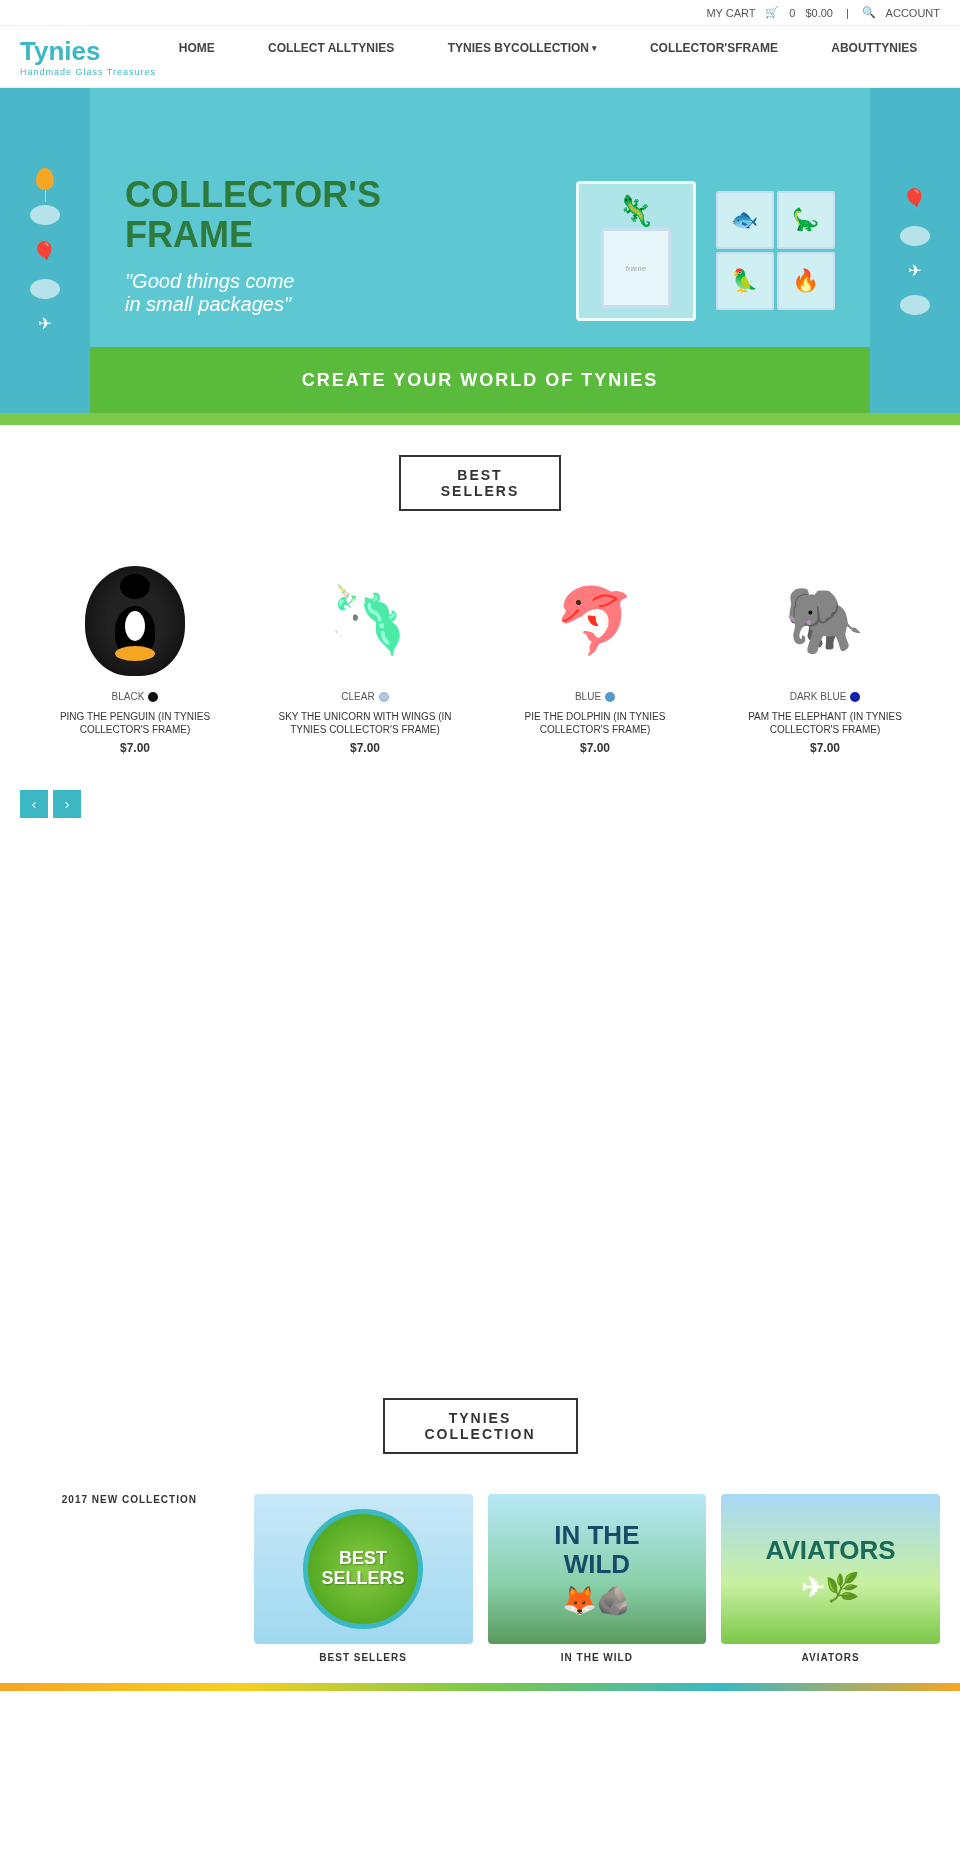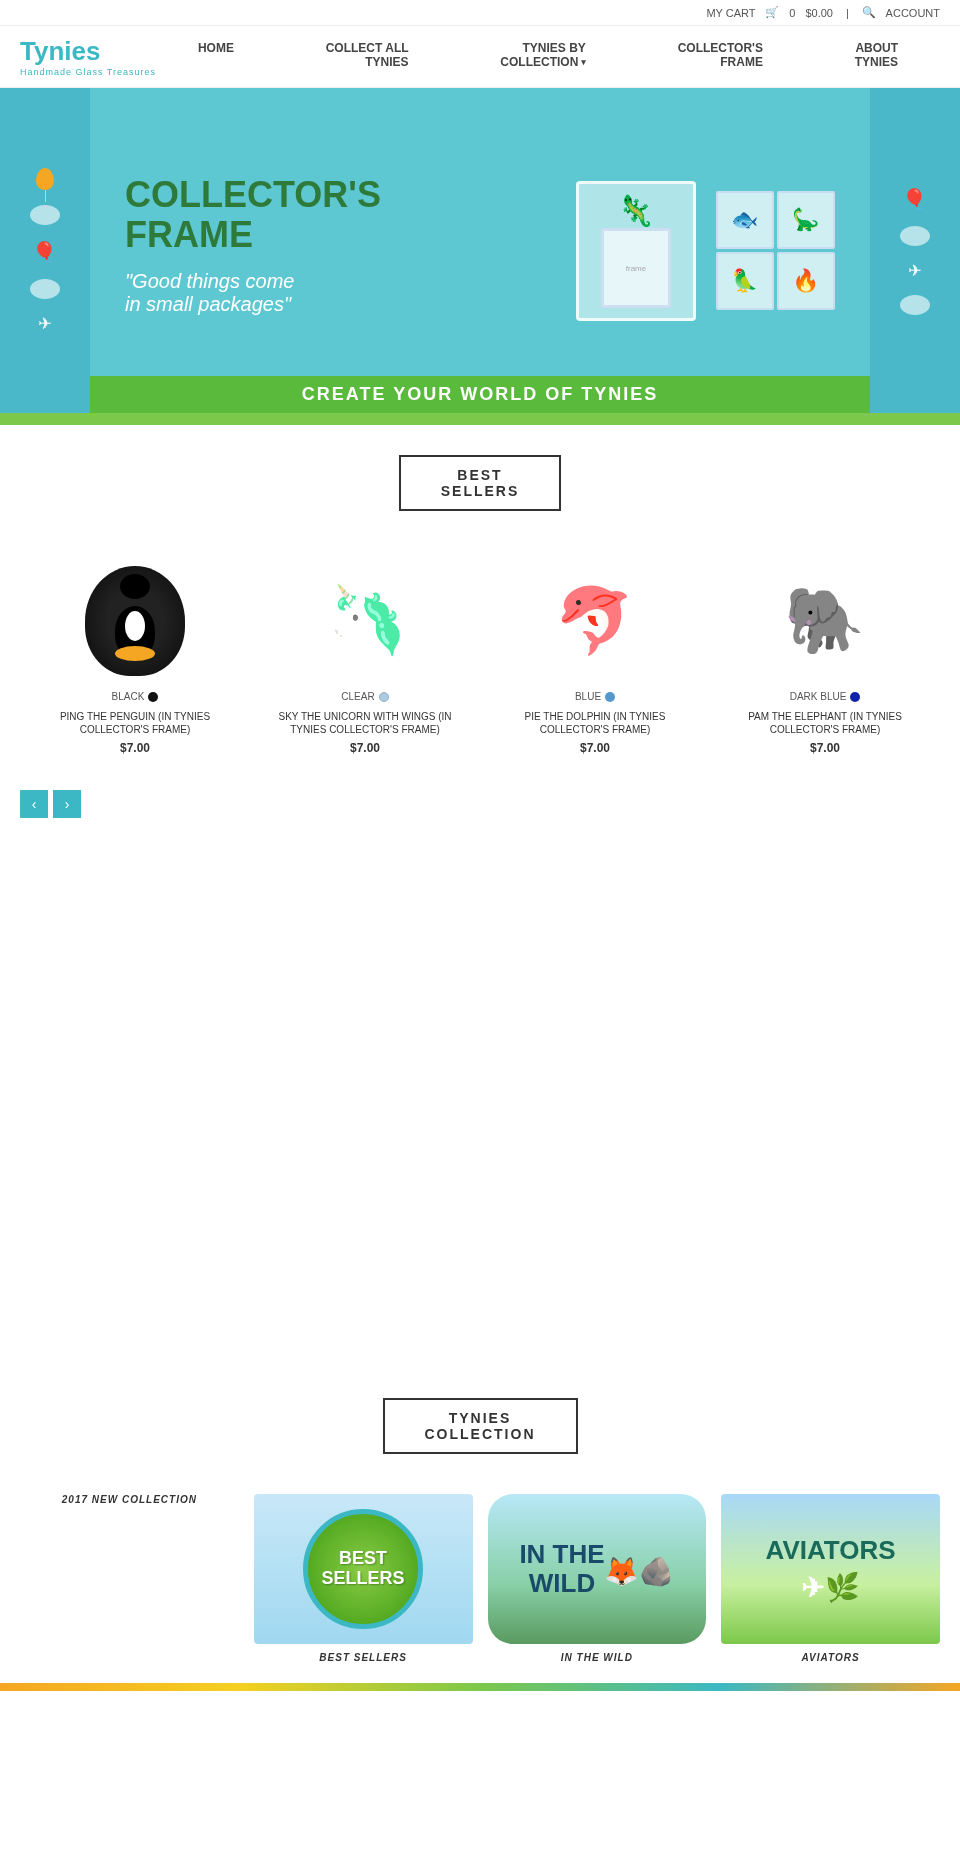--- a/index.html
+++ b/index.html
@@ -27,21 +27,21 @@
       display: flex;
       align-items: flex-start;
       padding: 10px 20px;
       border-bottom: 1px solid #eee;
     }
     .logo-area { min-width: 130px; }
     .logo-text { color: #3bb8c3; font-size: 26px; font-weight: bold; font-family: 'Arial Rounded MT Bold', Arial, sans-serif; }
     .logo-sub { color: #3bb8c3; font-size: 9px; letter-spacing: 1px; }
     .nav { display: flex; align-items: flex-start; gap: 8px; flex: 1; justify-content: space-around; padding-top: 5px; }
     .nav-item { font-size: 12px; font-weight: bold; color: #444; cursor: pointer; text-align: center; padding: 0 10px; }
-    .nav-item.two-line { display: flex; flex-direction: column; align-items: flex-end; }
+    .nav-item.two-line { display: flex; flex-direction: row; align-items: flex-start; }
     .nav-dropdown { display: flex; align-items: center; gap: 3px; }
     .dropdown-arrow { font-size: 9px; }
 
     
     .hero-banner {
       background: #5ec8d2;
       width: 960px;
       height: 325px;
       position: relative;
       display: flex;
@@ -97,21 +97,21 @@
       background: rgba(255,255,255,0.5);
       border: 3px solid rgba(255,255,255,0.8);
       border-radius: 4px;
       display: flex;
       align-items: center;
       justify-content: center;
     }
     .hero-bottom-row {
       position: absolute;
       bottom: 0; left: 90px; right: 90px;
-      height: 37px;
+      height: 66px;
       background: #5aba3c;
       display: flex;
       align-items: center;
       justify-content: center;
     }
 
     
     .green-ground {
       width: 960px;
       height: 12px;
@@ -209,21 +209,20 @@
       color: #fff;
       text-align: center;
     }
     .collection-card-label {
       text-align: center;
       font-size: 10px;
       font-weight: bold;
       letter-spacing: 1px;
       color: #333;
       text-transform: uppercase;
-      font-style: italic;
     }
 
     
     .card-2017 {
       background: linear-gradient(180deg, #a8d8f0 0%, #5ec5d0 40%, #7cc84a 100%);
       position: relative;
       flex-direction: column;
     }
     .card-2017-text-2017 { font-size: 38px; color: #e8e840; font-weight: 900; line-height: 1; text-shadow: 2px 2px 0 #b8a800; }
     .card-2017-text-new { font-size: 20px; color: #fff; font-weight: bold; }
@@ -437,21 +436,21 @@
     <div class="collection-card">
       <div class="collection-card-image card-bestsellers-wrap">
         <div style="width:120px;height:120px;background:radial-gradient(circle, #88cc44 0%, #55aa22 70%);border-radius:50%;border:5px solid #3bb8c3;display:flex;flex-direction:column;align-items:center;justify-content:center;">
           <span class="card-bs-text">BEST<br>SELLERS</span>
         </div>
       </div>
       <div class="collection-card-label">BEST SELLERS</div>
     </div>
 
     <div class="collection-card">
-      <div class="collection-card-image card-wild" style="align-items:center;flex-direction:row;border-radius:25px;">
+      <div class="collection-card-image card-wild" style="align-items:center;flex-direction:column;">
         <div class="card-wild-text">IN THE<br>WILD</div>
         <div style="font-size:28px;margin-top:5px;">🦊🪨</div>
       </div>
       <div class="collection-card-label">IN THE WILD</div>
     </div>
 
     <div class="collection-card">
       <div class="collection-card-image card-aviators" style="align-items:center;justify-content:center;flex-direction:column;">
         <div class="card-aviators-text">AVIATORS</div>
         <div style="font-size:28px;margin-top:5px;">✈🌿</div>

